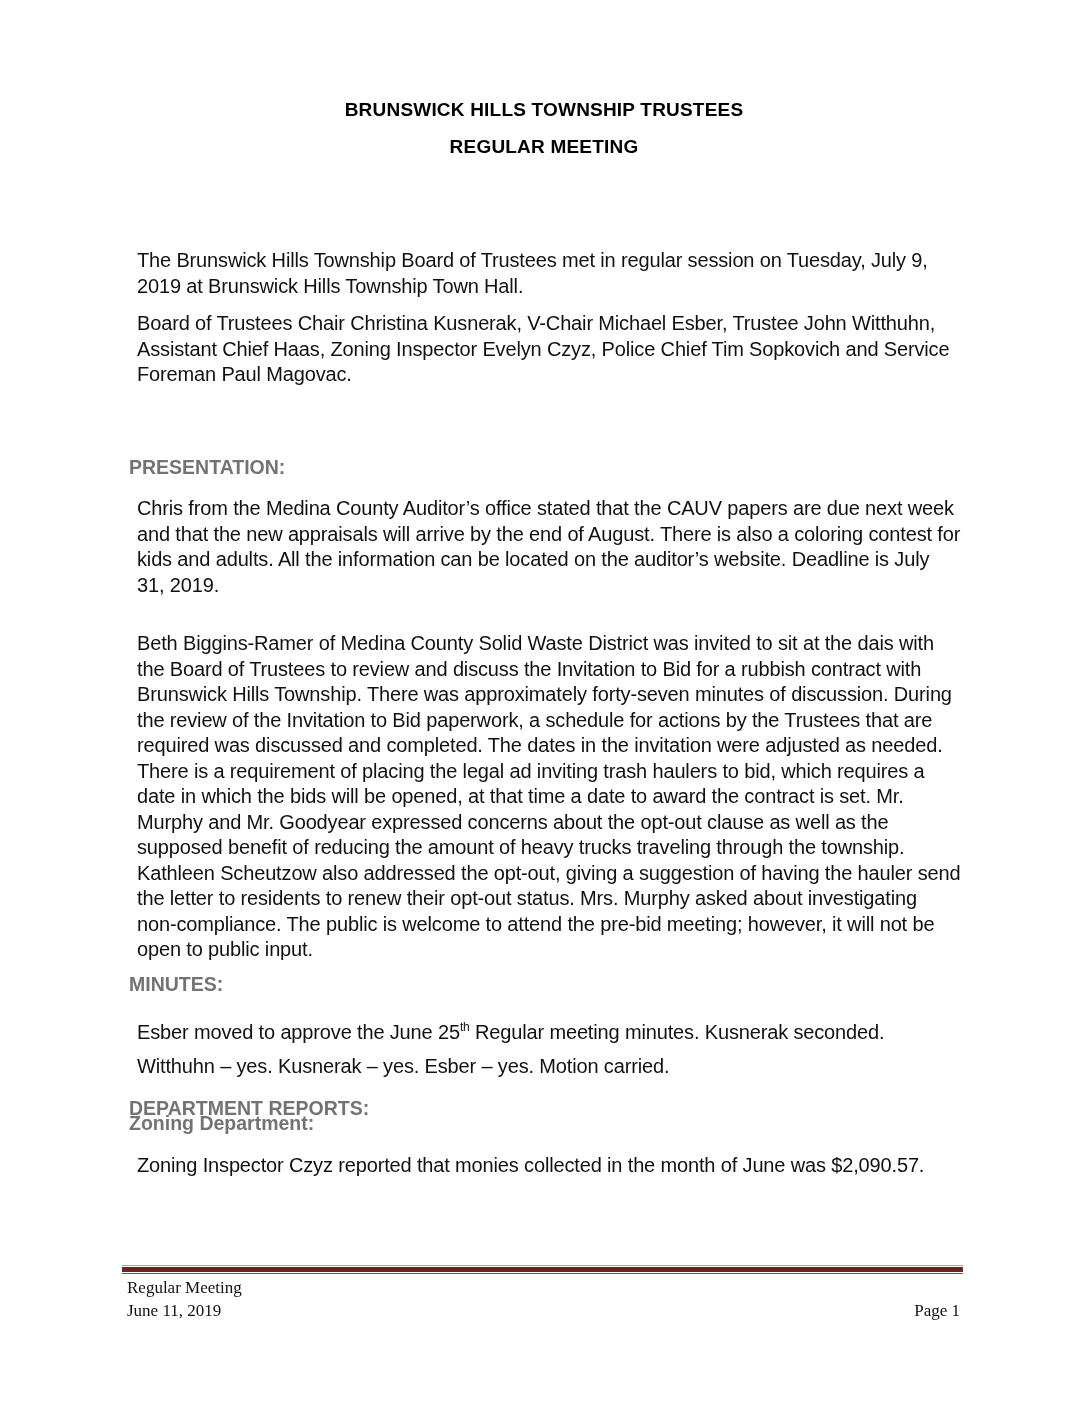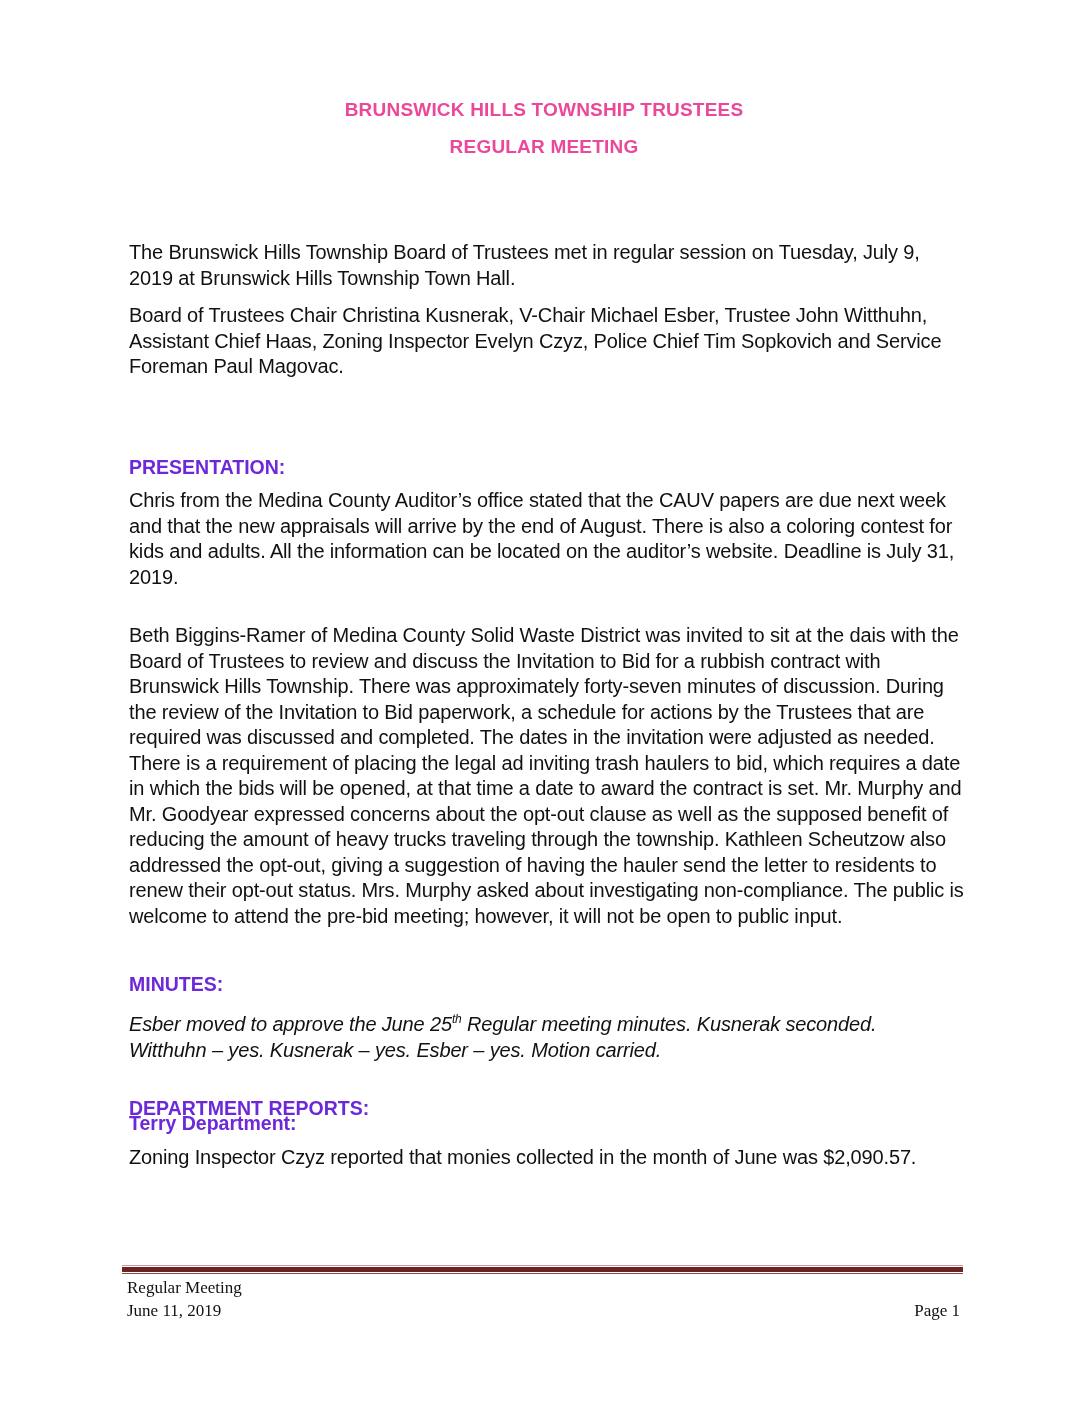--- a/index.html
+++ b/index.html
@@ -1,34 +1,34 @@
 <!DOCTYPE html>
 <html><head>
   <meta charset="utf-8">
   <style>
     html, body { margin: 0; padding: 0; background: #ffffff; }
     body { width: 1088px; height: 1408px; position: relative; overflow: hidden; color: #111; }
     .page { position: absolute; left: 0; top: 0; width: 1088px; height: 1408px; background: #fff; }
     .title {
       position: absolute; left: 0; width: 1088px; text-align: center;
-      font-family: "Liberation Sans", sans-serif; font-weight: bold; font-size: 19px; color: #ec4899;
+      font-family: "Liberation Sans", sans-serif; font-weight: bold; font-size: 19px; color: #000000;
       letter-spacing: 0.2px;
     }
     .t1 { top: 99px; }
     .t2 { top: 136px; }
     .t3 { top: 173px; }
     .body-text {
       position: absolute; left: 129px; width: 840px;
       font-family: "Liberation Sans", sans-serif; font-size: 20px; line-height: 25.5px; color: #111;
       letter-spacing: -0.15px;
     }
-    .body-text p { margin: 0; }
+    .body-text p { margin: 8px; }
     .heading {
       position: absolute; left: 129px;
-      font-family: "Liberation Sans", sans-serif; font-weight: bold; font-size: 19.5px; color: #6d28d9;
+      font-family: "Liberation Sans", sans-serif; font-weight: bold; font-size: 19.5px; color: #737373;
     }
     sup { font-size: 12px; vertical-align: super; line-height: 0; }
     .rule-thick { position: absolute; left: 122px; width: 841px; top: 1267px; height: 5px; background: #6b2424; }
     .rule-thin1 { position: absolute; left: 122px; width: 841px; top: 1265px; height: 1px; background: #c99a9a; }
     .rule-thin2 { position: absolute; left: 122px; width: 841px; top: 1273px; height: 1px; background: #8c4a4a; }
     .footer {
       position: absolute; font-family: "Liberation Serif", serif; font-size: 17px; color: #111;
     }
     .f1 { left: 127px; top: 1278px; }
     .f2 { left: 127px; top: 1301px; }
@@ -53,28 +53,28 @@
 
   <div class="body-text" style="top:488px;">
     <p>Chris from the Medina County Auditor’s office stated that the CAUV papers are due next week and that the new appraisals will arrive by the end of August. There is also a coloring contest for kids and adults. All the information can be located on the auditor’s website. Deadline is July 31, 2019.</p>
   </div>
   <div class="body-text" style="top:623px;">
     <p>Beth Biggins-Ramer of Medina County Solid Waste District was invited to sit at the dais with the Board of Trustees to review and discuss the Invitation to Bid for a rubbish contract with Brunswick Hills Township. There was approximately forty-seven minutes of discussion. During the review of the Invitation to Bid paperwork, a schedule for actions by the Trustees that are required was discussed and completed. The dates in the invitation were adjusted as needed. There is a requirement of placing the legal ad inviting trash haulers to bid, which requires a date in which the bids will be opened, at that time a date to award the contract is set. Mr. Murphy and Mr. Goodyear expressed concerns about the opt-out clause as well as the supposed benefit of reducing the amount of heavy trucks traveling through the township. Kathleen Scheutzow also addressed the opt-out, giving a suggestion of having the hauler send the letter to residents to renew their opt-out status. Mrs. Murphy asked about investigating non-compliance. The public is welcome to attend the pre-bid meeting; however, it will not be open to public input.</p>
   </div>
 
   <div class="heading" style="top:973px;">MINUTES:</div>
 
-  <div class="body-text" style="top:1012px;font-style:italic;">
+  <div class="body-text" style="top:1012px;">
     <p><span>Esber moved to approve the June 25</span><sup>th</sup><span> Regular meeting minutes. Kusnerak seconded.</span></p>
     <p>Witthuhn – yes. Kusnerak – yes. Esber – yes. Motion carried.</p>
   </div>
 
   <div class="heading" style="top:1073px;margin-top:24px;">DEPARTMENT REPORTS:</div>
 
-  <div class="heading" style="top:1112px;">Terry Department:</div>
+  <div class="heading" style="top:1112px;">Zoning Department:</div>
 
   <div class="body-text" style="top:1145px;">
     <p>Zoning Inspector Czyz reported that monies collected in the month of June was $2,090.57.</p>
   </div>
 
   <div class="rule-thin1"></div>
   <div class="rule-thick"></div>
   <div class="rule-thin2"></div>
 
   <div class="footer f1">Regular Meeting</div>

